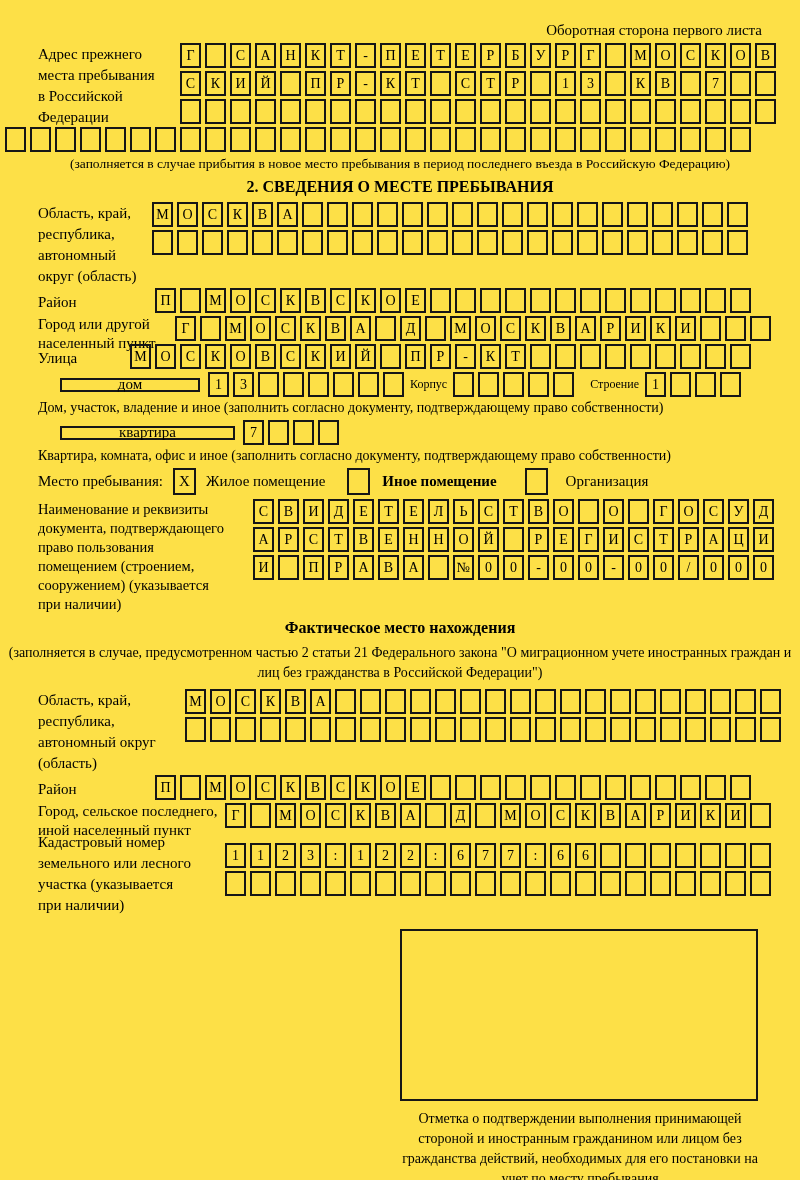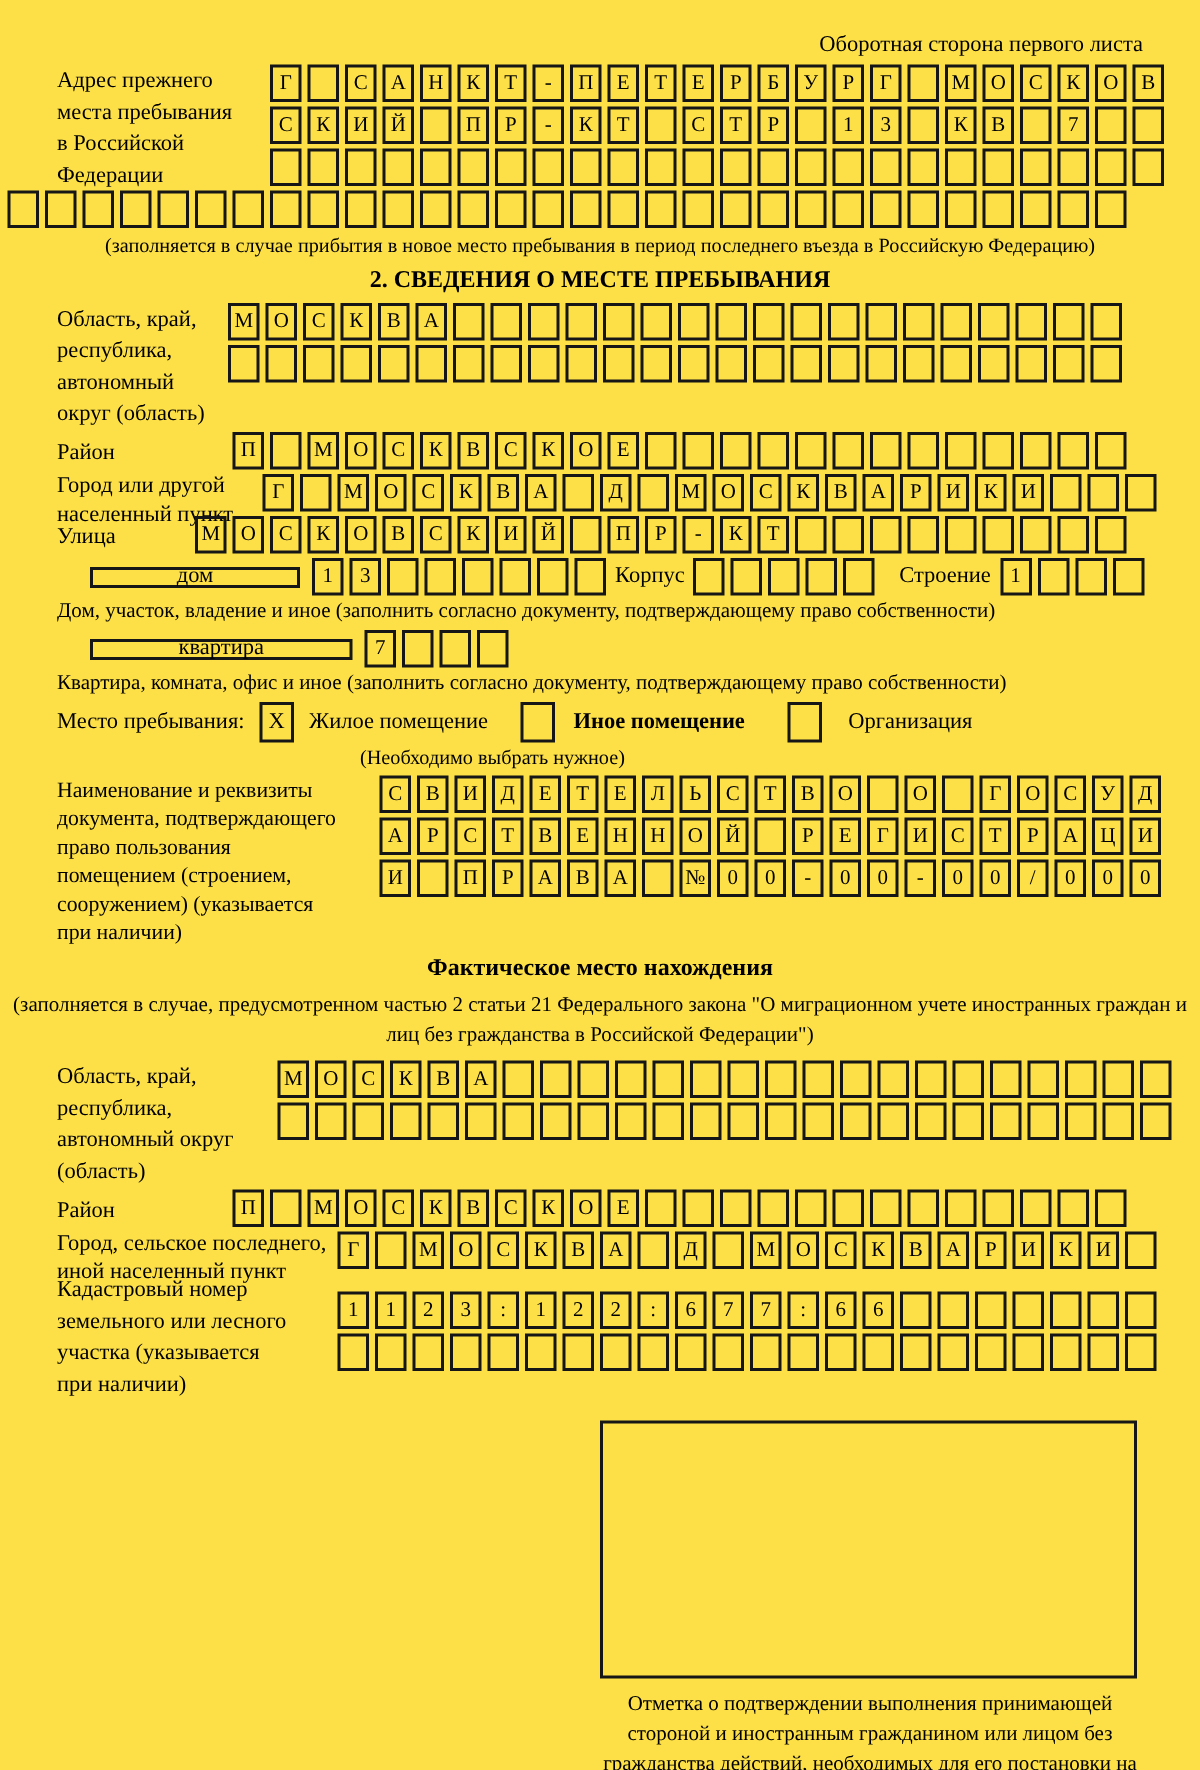--- a/index.html
+++ b/index.html
@@ -27,21 +27,21 @@
 
   .note-c { text-align:center; font-size:13.5px; line-height:17px; margin:2px 0 4px 0; }
   .sec-title { text-align:center; font-weight:bold; font-size:16px; margin:6px 0 6px 0; }
   .note-l { margin:3px 0 4px 38px; font-size:14px; }
 
   .wide-rect {
     box-sizing:border-box; height:14px; border:2px solid #161616;
     display:flex; align-items:center; justify-content:center; font-size:15px; flex:0 0 auto;
   }
   .houserow, .aptrow { display:flex; align-items:center; }
-  .inline-lab { font-size:15px; margin:0 6px; flex:0 0 auto; }
+  .inline-lab { font-size:12px; margin:0 6px; flex:0 0 auto; }
 
   .stayrow { display:flex; align-items:center; margin-left:38px; margin-top:4px; }
   .cb {
     box-sizing:border-box; width:23px; height:27px; border:2px solid #161616;
     display:flex; align-items:center; justify-content:center; font-size:15px; flex:0 0 auto;
   }
   .stay-note { margin:2px 0 4px 240px; font-size:13.5px; }
 
   .lab6 { line-height:19px; font-size:14.5px; }
   .fact-note { text-align:center; font-size:14px; line-height:20px; margin-bottom:6px; }
@@ -373,21 +373,20 @@
 
   <div class="stayrow">
     <span>Место пребывания:</span>
     <span class="cb" style="margin-left:10px;">X</span>
     <span style="margin-left:10px;">Жилое помещение</span>
     <span class="cb" style="margin-left:22px;"></span>
     <span style="margin-left:12px;font-weight:bold;">Иное помещение</span>
     <span class="cb" style="margin-left:28px;"></span>
     <span style="margin-left:18px;">Организация</span>
   </div>
-  <div class="stay-note">(Необходимо выбрать нужное)</div>
 
   <div class="block" style="min-height:118px; margin-top:4px;">
     <div class="lab lab6">Наименование и реквизиты
 документа, подтверждающего
 право пользования
 помещением (строением,
 сооружением) (указывается
 при наличии)</div>
     <div class="cells ml253">
         <span class="cell">С</span>

